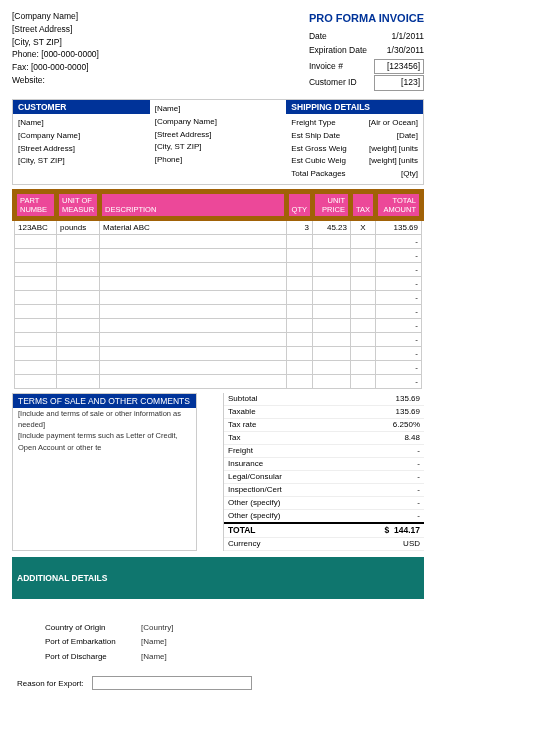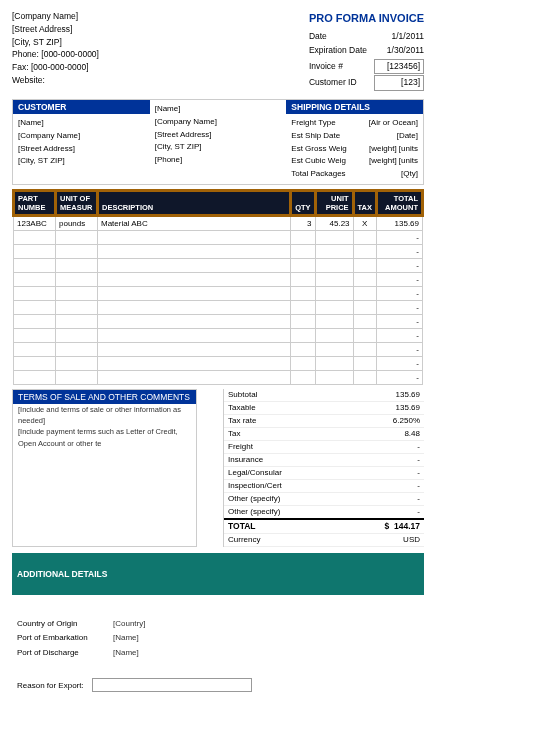--- a/index.html
+++ b/index.html
@@ -80,25 +80,25 @@
     
     .table-section {
       margin-bottom: 4px;
     }
     table.main-table {
       width: 100%;
       border-collapse: collapse;
       font-size: 8px;
     }
     table.main-table thead tr th {
-      background: #0f172a;
+      background: #ec4899;
       color: #fff;
-      font-weight: bold;
+      font-weight: normal;
       padding: 2px 3px;
-      border: 3px solid #a16207;
+      border: 5px solid #a16207;
       font-size: 7.5px;
       text-align: left;
       vertical-align: bottom;
     }
     table.main-table thead tr th.right { text-align: right; }
     table.main-table thead tr th.center { text-align: center; }
     table.main-table tbody tr td {
       border: 1px solid #ccc;
       padding: 2px 3px;
       font-size: 8px;
@@ -174,28 +174,28 @@
     }
     .additional-content {
       font-size: 8px;
       line-height: 1.8;
       padding: 2px 5px;
     }
     .add-row {
       display: flex;
       gap: 6px;
     }
-    .add-label { min-width: 90px; }
+    .add-label { min-width: 90px; margin-left: 28px; }
     .add-value { color: #333; }
 
     .reason-row {
       display: flex;
       align-items: center;
       gap: 8px;
-      margin-top: 16px;
+      margin-top: 10px;
       font-size: 8px;
       padding: 0 5px;
     }
     .reason-input {
       border: 1px solid #999;
       height: 14px;
       width: 160px;
       display: inline-block;
     }
 

